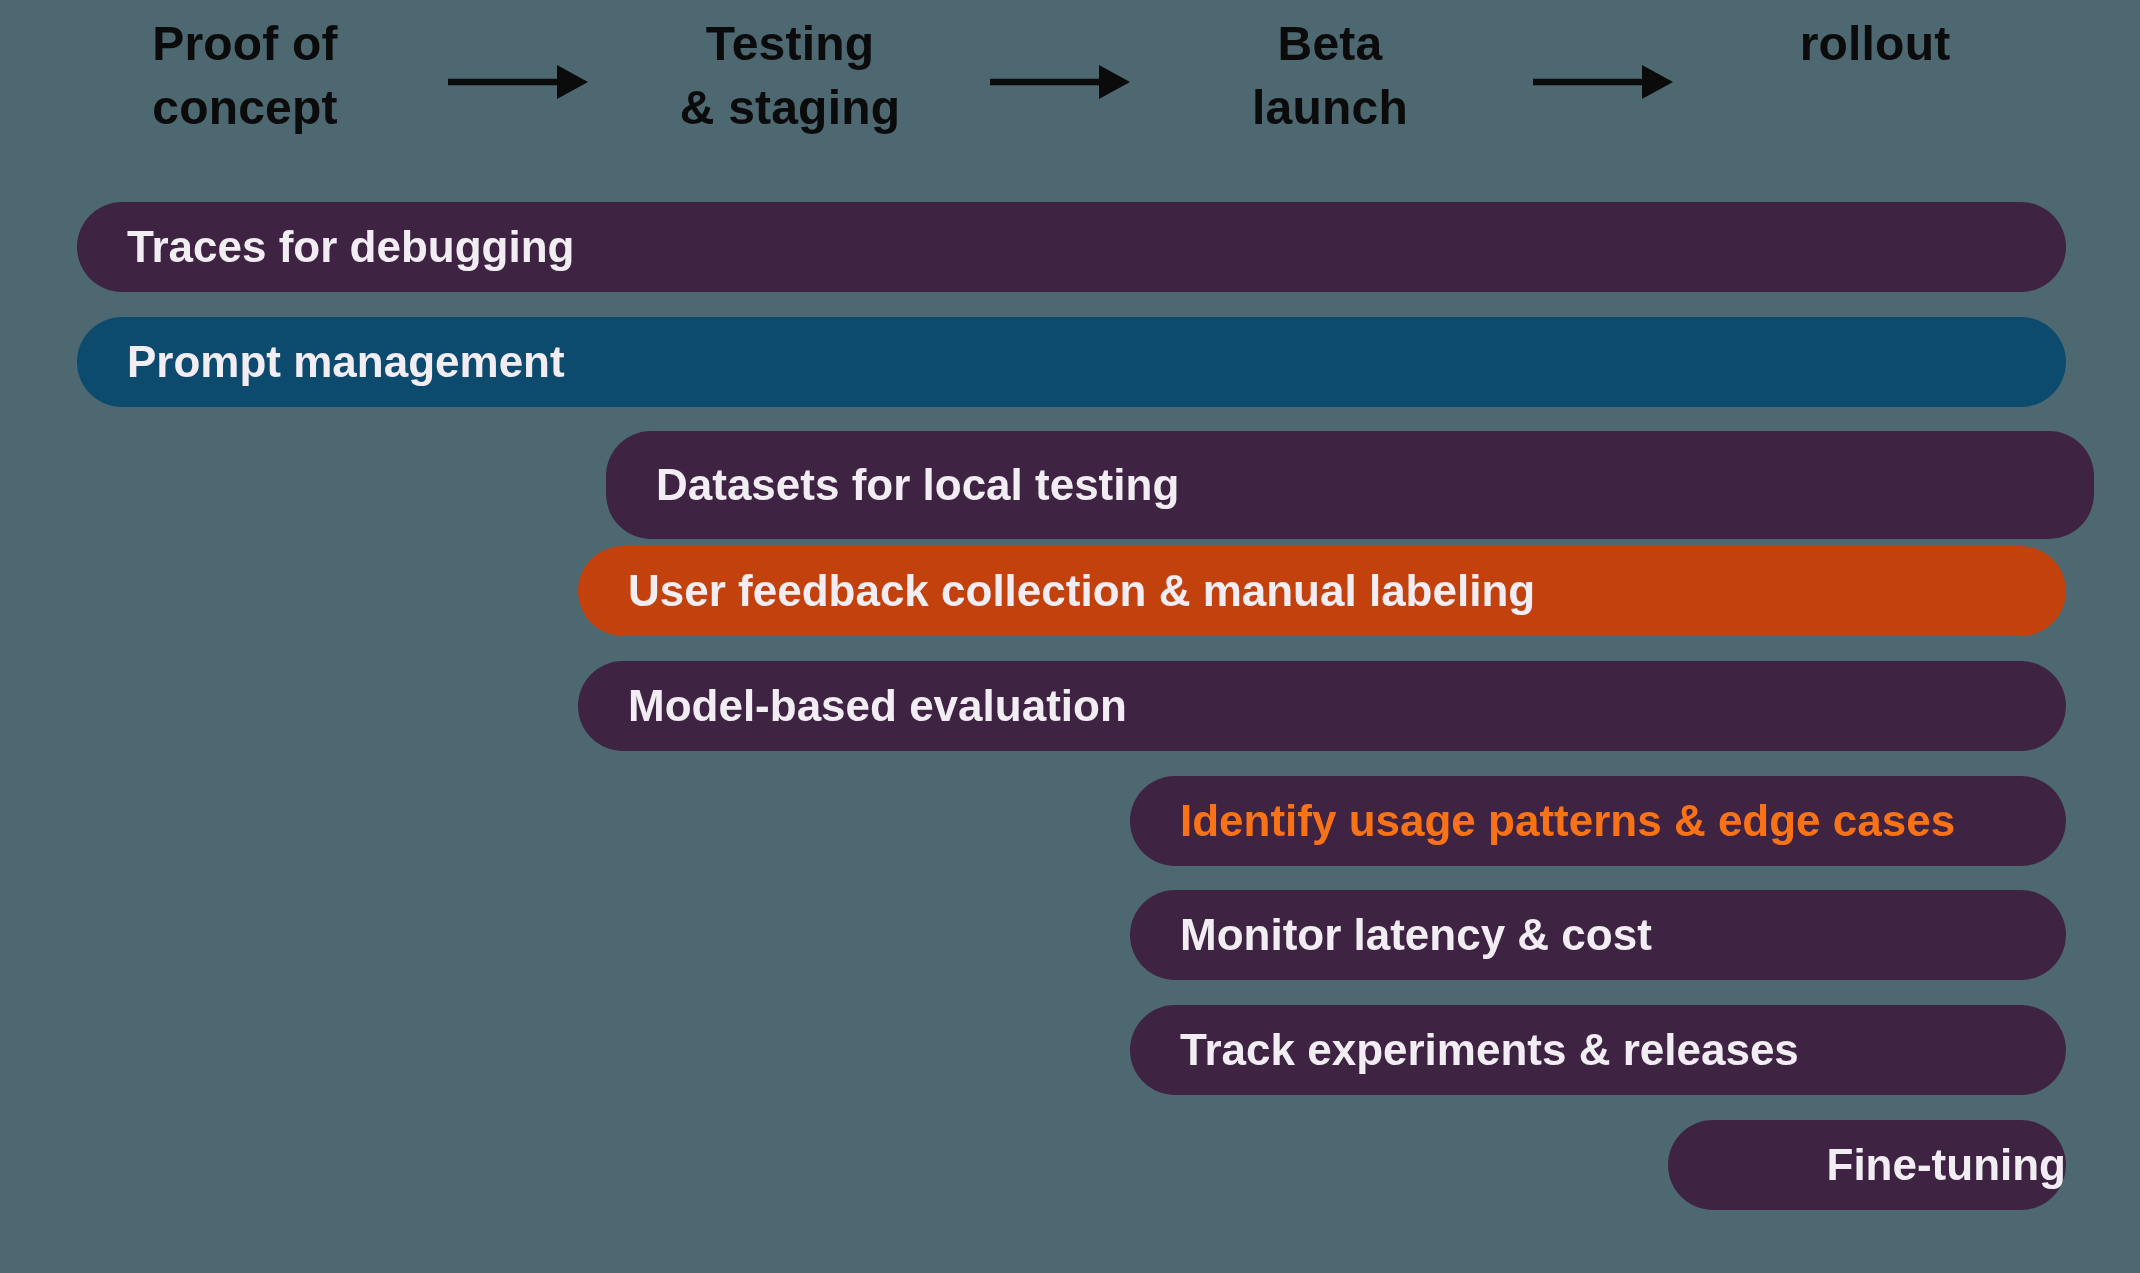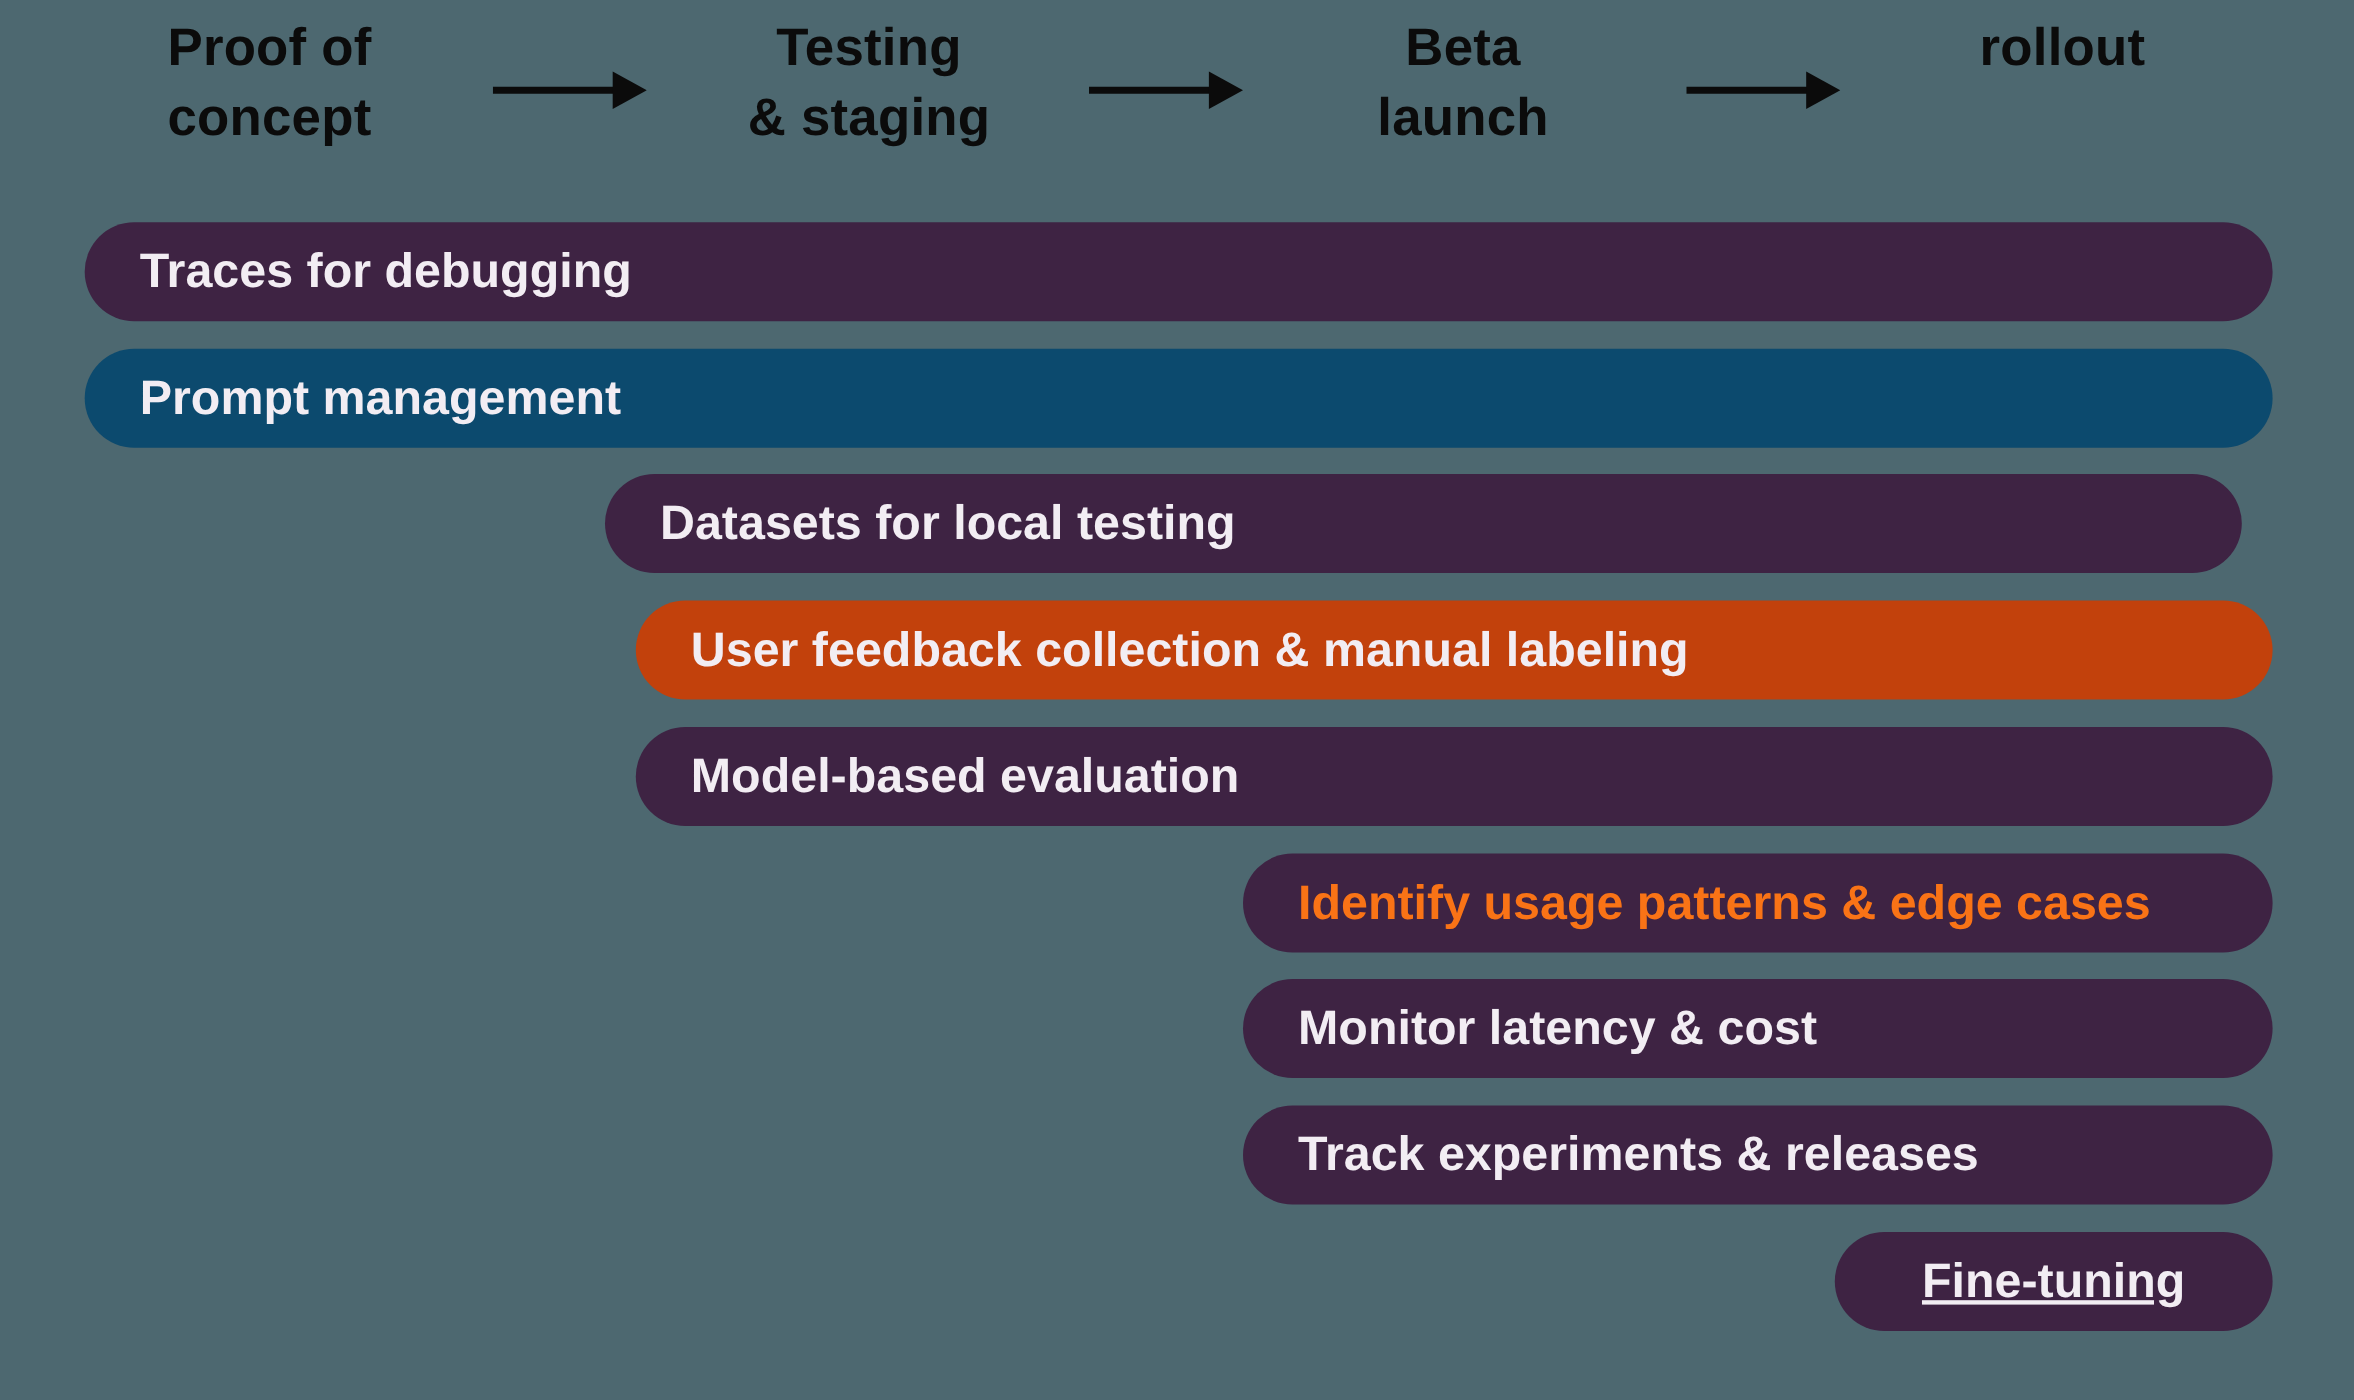--- a/index.html
+++ b/index.html
@@ -32,21 +32,21 @@
   .bar {
     position: absolute;
     display: flex;
     align-items: center;
     border-radius: 45px;
     font-weight: 700;
     font-size: 44px;
     white-space: nowrap;
   }
   .bar.align-left   { justify-content: flex-start; padding-left: 50px; }
-  .bar.align-center { justify-content: center; text-decoration: underline; }
+  .bar.align-center { justify-content: flex-end; }
 
   .bar-label { display: inline-block; }
 </style>
 </head>
 <body>
 
 <div class="canvas" id="canvas" style="background: rgb(77, 104, 112);">
   <div id="headers-layer">
       <div class="stage-header" style="left: -15px; top: 12px; color: rgb(11, 11, 11);">
         <div class="stage-line">Proof of</div>
@@ -78,21 +78,21 @@
         <polygon points="109,3 140,20 109,37" fill="#0b0b0b"></polygon>
       </svg>
     </div>
   <div id="bars-layer">
       <div class="bar align-left" style="left: 77px; top: 202px; width: 1989px; height: 90px; background: rgb(62, 35, 67); color: rgb(242, 237, 243);">
         <span class="bar-label">Traces for debugging</span>
       </div>
       <div class="bar align-left" style="left: 77px; top: 317px; width: 1989px; height: 90px; background: #0c4a6e; color: rgb(242, 237, 243);">
         <span class="bar-label">Prompt management</span>
       </div>
-      <div class="bar align-left" style="left: 550px; top: 431px; width: 1488px; height: 90px; background: rgb(62, 35, 67); color: rgb(242, 237, 243);">
+      <div class="bar align-left" style="left: 606px; top: 431px; width: 1488px; height: 108px; background: rgb(62, 35, 67); color: rgb(242, 237, 243);">
         <span class="bar-label">Datasets for local testing</span>
       </div>
       <div class="bar align-left" style="left: 578px; top: 546px; width: 1488px; height: 90px; background: #c2410c; color: rgb(242, 237, 243);">
         <span class="bar-label">User feedback collection &amp; manual labeling</span>
       </div>
       <div class="bar align-left" style="left: 578px; top: 661px; width: 1488px; height: 90px; background: rgb(62, 35, 67); color: rgb(242, 237, 243);">
         <span class="bar-label">Model-based evaluation</span>
       </div>
       <div class="bar align-left" style="left: 1130px; top: 776px; width: 936px; height: 90px; background: rgb(62, 35, 67); color: #f97316;">
         <span class="bar-label">Identify usage patterns &amp; edge cases</span>

